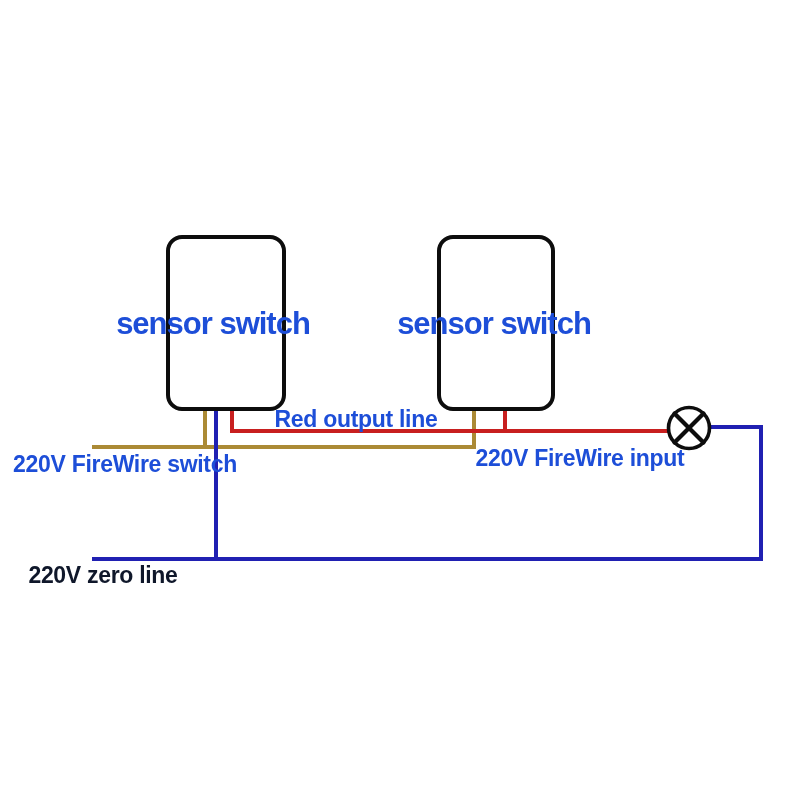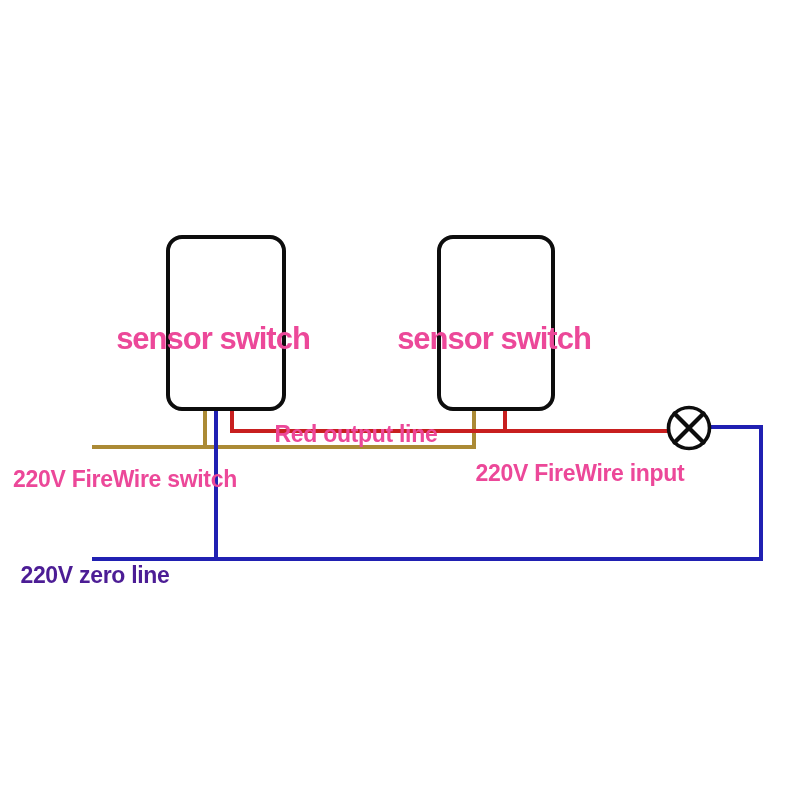--- a/index.html
+++ b/index.html
@@ -40,22 +40,22 @@
   #switch-box-1{left:166px;top:235px;width:120px;height:176px;}
   #switch-box-2{left:437px;top:235px;width:118px;height:176px;}
 
   
   .lbl{
     position:absolute;
     white-space:nowrap;
     transform:translate(-50%,-50%);
     font-weight:600;
   }
-  .lbl.red{color:#ec4899;margin-top:15px;}
-  .lbl.dark{color:#4c1d95;}
+  .lbl.red{color:#1d4ed8;}
+  .lbl.dark{color:#0f172a;margin-left:8px;}
   .sensor-label{
     font-size:31px;
     letter-spacing:-1px;
   }
   .small-label{
     font-size:23px;
     letter-spacing:-0.3px;
   }
   #label-sensor-1{left:213px;top:324px;}
   #label-sensor-2{left:494px;top:324px;}

